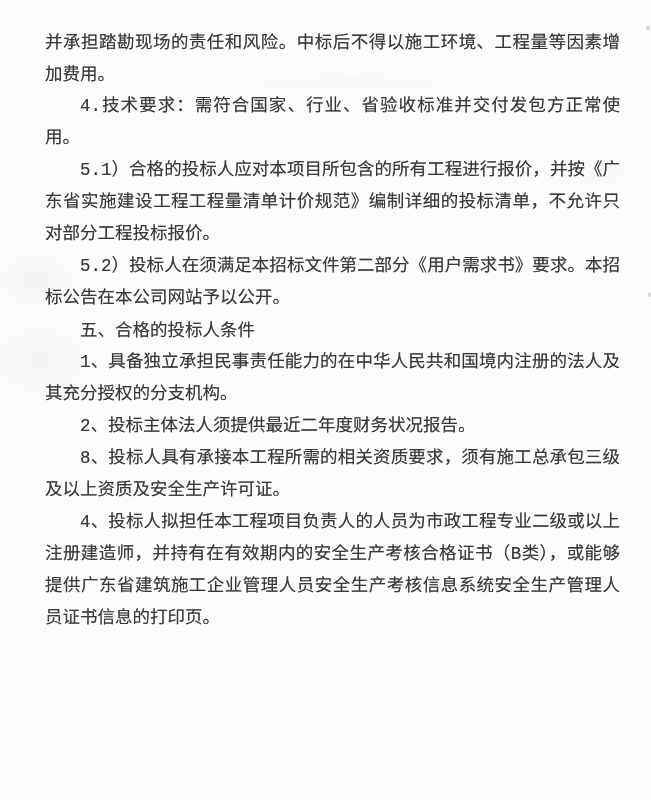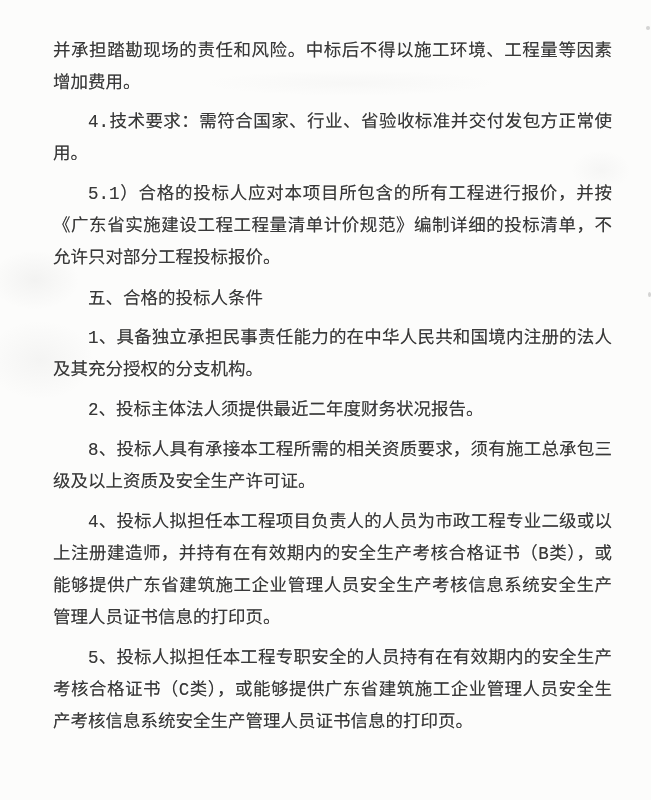--- a/index.html
+++ b/index.html
@@ -46,41 +46,41 @@
     top: 26px;
     width: 575px;
     font-size: 17.5px;
     line-height: 32px;
     color: #383838;
     text-align: justify;
     text-shadow: 0 0 0.5px rgba(70,70,70,0.55);
     letter-spacing: 0;
   }
   .text-block p {
-    margin: 8px;
+    margin: 0;
     padding: 0;
   }
   .text-block p.continuation { text-indent: 0; }
   .text-block p.body         { text-indent: 2em; font-family: Liberation Mono, monospace; }
   .text-block p.heading      { text-indent: 2em; font-weight: normal; }
 </style>
 </head>
 <body>
 
 <div class="page">
   <div class="smudge s1"></div>
   <div class="smudge s2"></div>
   <div class="smudge s3"></div>
   <div class="smudge s4"></div>
   <div class="speck p1"></div>
   <div class="speck p2"></div>
   <div class="text-block">
       <p class="continuation">并承担踏勘现场的责任和风险。中标后不得以施工环境、工程量等因素增加费用。</p>
       <p class="body">4.技术要求：需符合国家、行业、省验收标准并交付发包方正常使用。</p>
       <p class="body">5.1）合格的投标人应对本项目所包含的所有工程进行报价，并按《广东省实施建设工程工程量清单计价规范》编制详细的投标清单，不允许只对部分工程投标报价。</p>
+      <p class="body">5.2）投标人在须满足本招标文件第二部分《用户需求书》要求。本招标公告在本公司网站予以公开。</p>
       <p class="heading">五、合格的投标人条件</p>
       <p class="body">1、具备独立承担民事责任能力的在中华人民共和国境内注册的法人及其充分授权的分支机构。</p>
       <p class="body">2、投标主体法人须提供最近二年度财务状况报告。</p>
       <p class="body">8、投标人具有承接本工程所需的相关资质要求，须有施工总承包三级及以上资质及安全生产许可证。</p>
       <p class="body">4、投标人拟担任本工程项目负责人的人员为市政工程专业二级或以上注册建造师，并持有在有效期内的安全生产考核合格证书（B类），或能够提供广东省建筑施工企业管理人员安全生产考核信息系统安全生产管理人员证书信息的打印页。</p>
-      <p class="body">5、投标人拟担任本工程专职安全的人员持有在有效期内的安全生产考核合格证书（C类），或能够提供广东省建筑施工企业管理人员安全生产考核信息系统安全生产管理人员证书信息的打印页。</p>
     </div>
 </div>
 
 </body></html>

